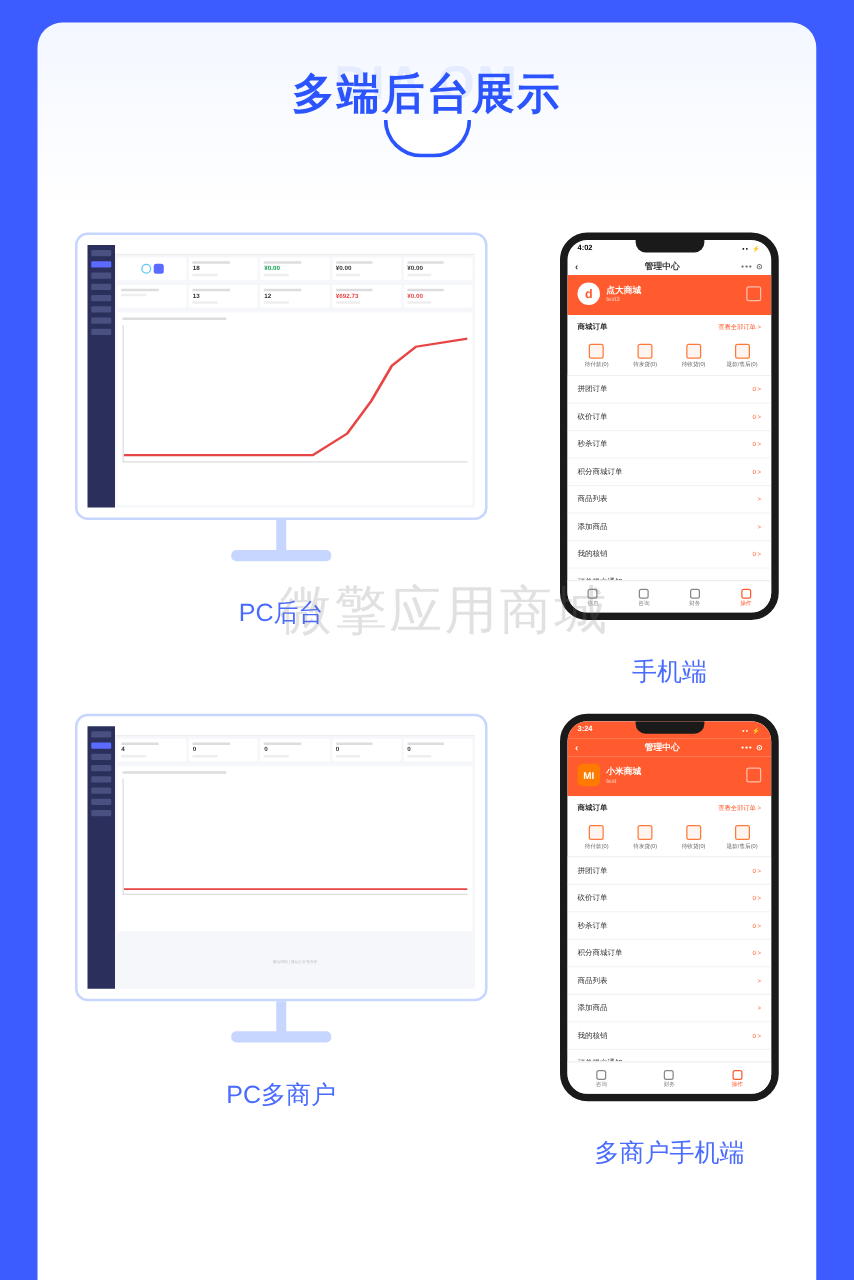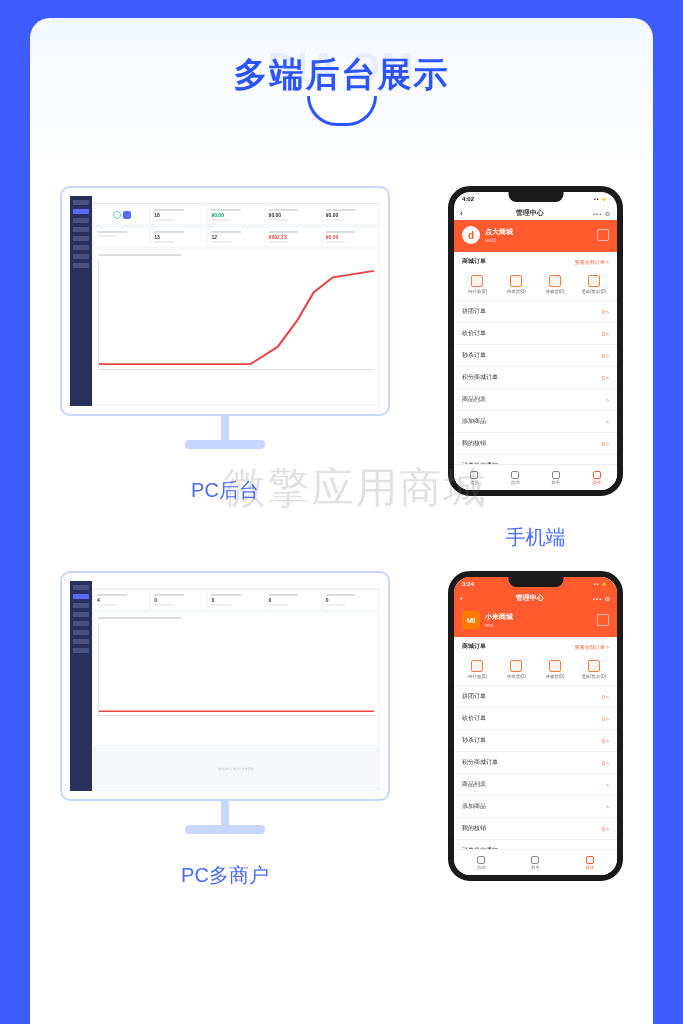--- a/index.html
+++ b/index.html
@@ -652,18 +652,19 @@
               <div class="tab-item">
                 <div class="ti-ic"></div>
                 <div>财务</div>
               </div>
               <div class="tab-item active">
                 <div class="ti-ic"></div>
                 <div>操作</div>
               </div>
             </div>
           </div>
+          <div class="caption">多商户手机端</div>
         </div>
       </div>
     </div>
 </div>
 
 <div class="watermark">微擎应用商城</div>
 
 </body></html>

